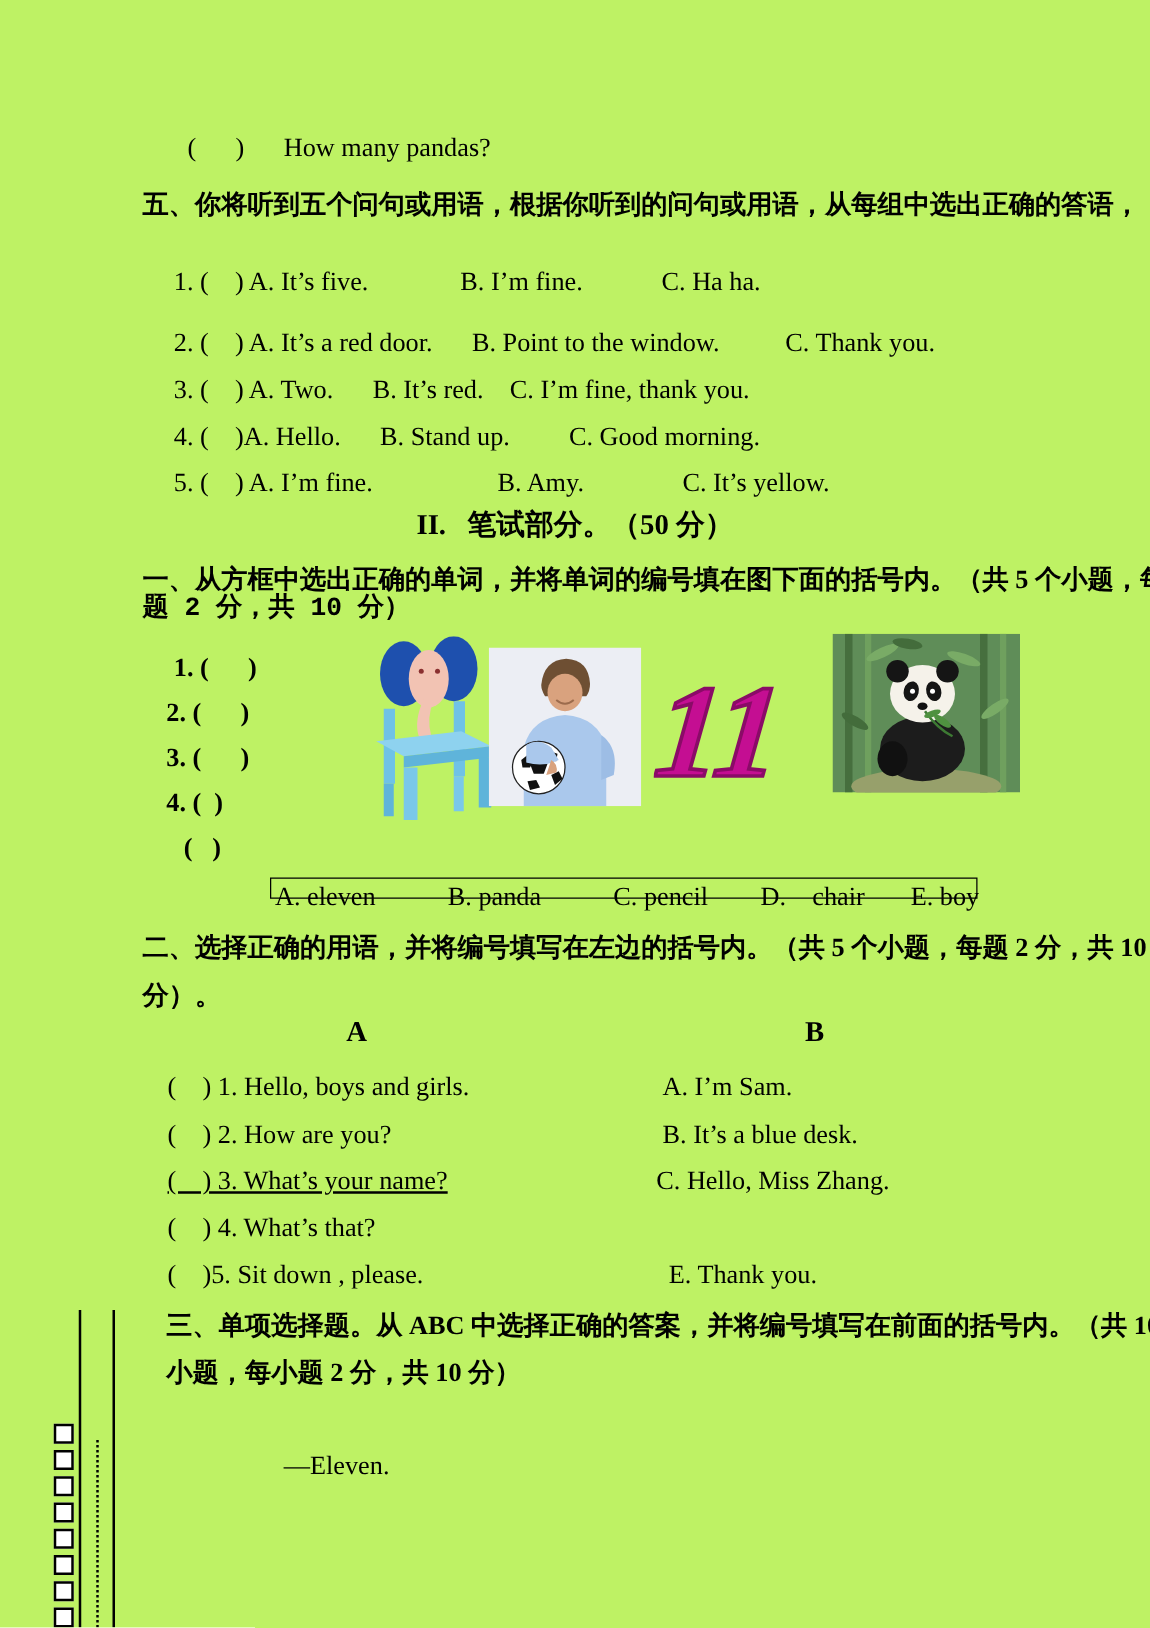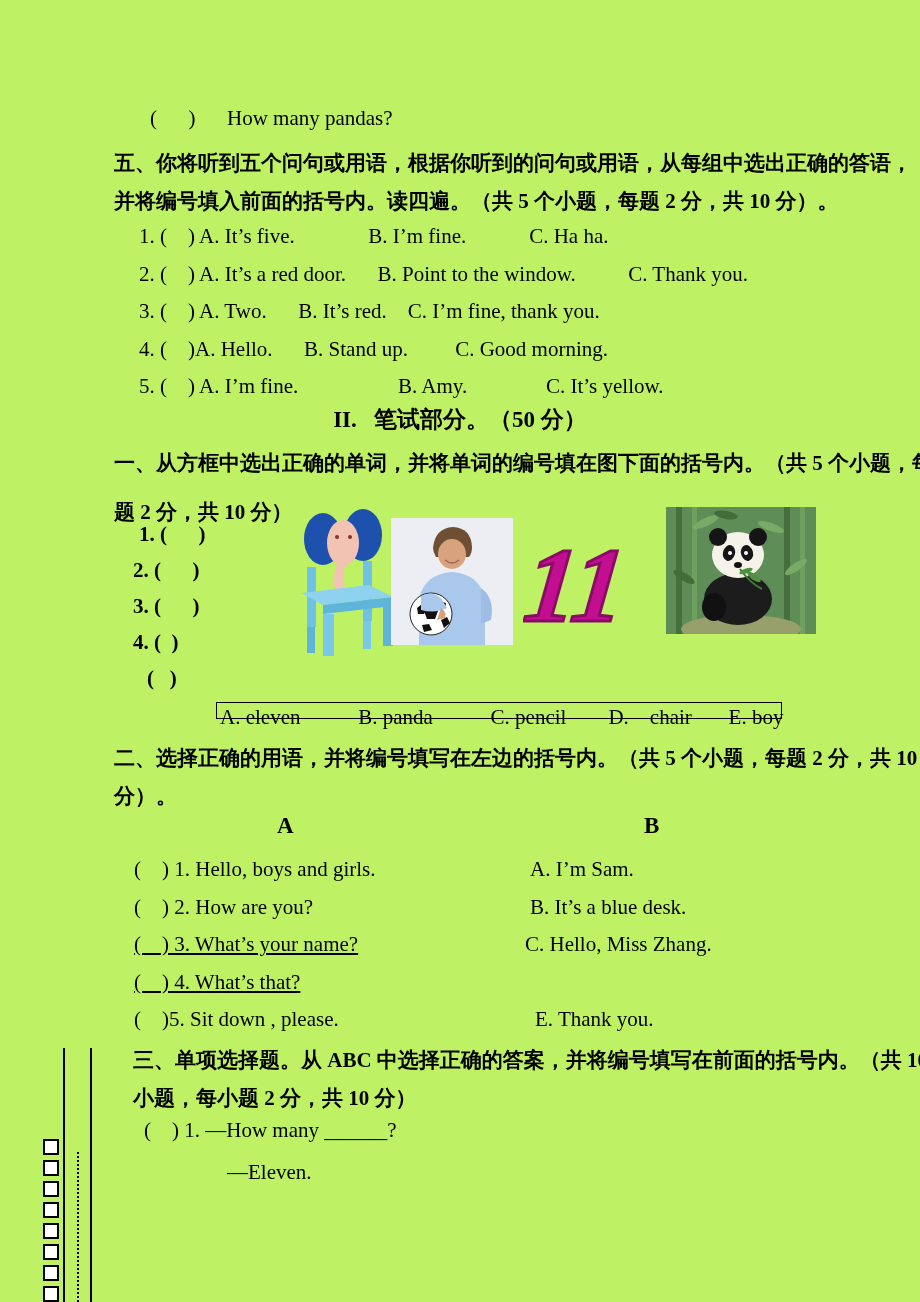--- a/index.html
+++ b/index.html
@@ -29,32 +29,31 @@
   svg text{font-family:"Liberation Serif", serif;}
 </style>
 </head>
 <body>
 
 <div class="page">
 
   <div class="line" style="left:150px;top:104px;">(      )      How many pandas?</div>
 
   <div class="line cn" style="left:114px;top:149px;">五、你将听到五个问句或用语，根据你听到的问句或用语，从每组中选出正确的答语，</div>
-  <div class="line cn" style="left:114px;top:187px;">并将编号填入前面的括号内。读四遍。（共 5 个小题，每题 2 分，共 10 分）。</div>
 
-  <div class="line" style="left:139px;top:222px;font-family:Liberation Serif, serif;">1. (    ) A. It’s five.              B. I’m fine.            C. Ha ha.</div>
+  <div class="line" style="left:139px;top:211px;font-family:Liberation Serif, serif;">1. (    ) A. It’s five.              B. I’m fine.            C. Ha ha.</div>
   <div class="line" style="left:139px;top:260px;">2. (    ) A. It’s a red door.      B. Point to the window.          C. Thank you.</div>
   <div class="line" style="left:139px;top:297px;">3. (    ) A. Two.      B. It’s red.    C. I’m fine, thank you.</div>
   <div class="line" style="left:139px;top:335px;">4. (    )A. Hello.      B. Stand up.         C. Good morning.</div>
   <div class="line" style="left:139px;top:372px;text-align:right;">5. (    ) A. I’m fine.                   B. Amy.               C. It’s yellow.</div>
 
   <div class="heading">II.   笔试部分。（50 分）</div>
 
   <div class="line cn" style="left:114px;top:449px;">一、从方框中选出正确的单词，并将单词的编号填在图下面的括号内。（共 5 个小题，每</div>
-  <div class="line cn" style="left:114px;top:498px;">题 2 分，共 10 分）</div>
+  <div class="line cn" style="left:114px;top:474px;font-family:Liberation Mono, monospace;">题 2 分，共 10 分）</div>
 
   <div class="slots">
     <div class="slot">1. (      )</div>
     <div class="slot">2. (      )</div>
     <div class="slot">3. (      )</div>
     <div class="slot">4. (  )</div>
     <div class="slot">(   )</div>
   </div>
 
   <div class="img-abs" style="left:293px;top:509px;">
@@ -137,28 +136,27 @@
 
   <div class="col-hdr" style="left:277px;top:813px;">A</div>
   <div class="col-hdr" style="left:644px;top:813px;">B</div>
 
   <div class="line" style="left:134px;top:855px;">(    ) 1. Hello, boys and girls.</div>
   <div class="line" style="left:530px;top:855px;">A. I’m Sam.</div>
   <div class="line" style="left:134px;top:893px;">(    ) 2. How are you?</div>
   <div class="line" style="left:530px;top:893px;">B. It’s a blue desk.</div>
   <div class="line" style="left:134px;top:930px;text-decoration:underline;">(    ) 3. What’s your name?</div>
   <div class="line" style="left:525px;top:930px;">C. Hello, Miss Zhang.</div>
-  <div class="line" style="left:134px;top:968px;text-decoration:underline;">(    ) 4. What’s that?</div>
+  <div class="line" style="left:134px;top:968px;">(    ) 4. What’s that?</div>
   <div class="line" style="left:134px;top:1005px;">(    )5. Sit down , please.</div>
   <div class="line" style="left:535px;top:1005px;">E. Thank you.</div>
 
   <div class="line cn" style="left:133px;top:1046px;">三、单项选择题。从 ABC 中选择正确的答案，并将编号填写在前面的括号内。（共 10</div>
   <div class="line cn" style="left:133px;top:1084px;">小题，每小题 2 分，共 10 分）</div>
 
-  <div class="line" style="left:144px;top:1116px;">(    ) 1. —How many ______?</div>
   <div class="line" style="left:227px;top:1158px;text-align:right;">—Eleven.</div>
 
   <div class="vline" style="left:63px;top:1048px;height:254px;"></div>
   <div class="vdotted" style="left:77px;top:1152px;height:150px;"></div>
   <div class="vline" style="left:90px;top:1048px;height:254px;"></div>
 
   <div class="squares">
     <div class="sq"></div>
     <div class="sq"></div>
     <div class="sq"></div>

